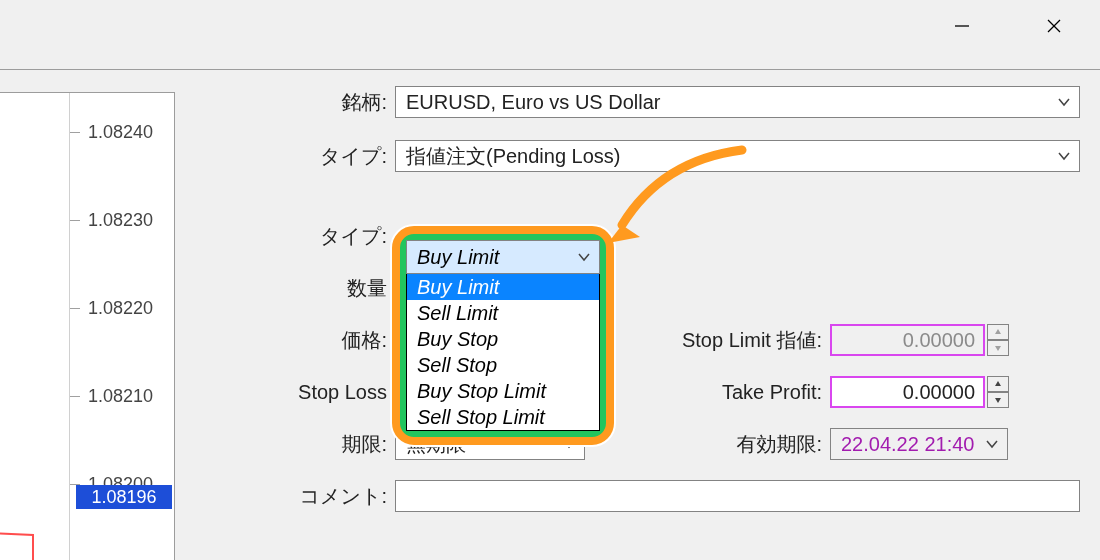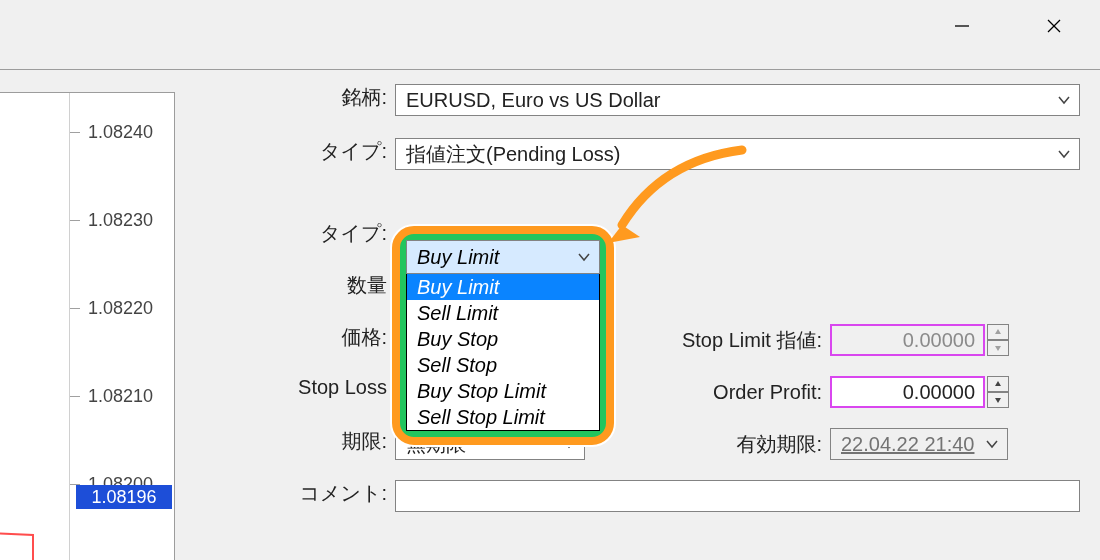--- a/index.html
+++ b/index.html
@@ -37,21 +37,21 @@
     color: #fff; font-size: 18px; display: flex; align-items: center; justify-content: center;
   }
   .chart-line {
     position: absolute; bottom: 0; left: 0; width: 110px; height: 200px;
   }
 
   .form-area {
     position: absolute; left: 280px; top: 84px; right: 20px;
     font-size: 20px; color: #222;
   }
-  .row { display: flex; margin-bottom: 20px; height: 32px; }
+  .row { display: flex; align-items: center; margin-bottom: 20px; height: 32px; }
   .row-tall { height: 36px; margin-bottom: 18px; }
   .lbl { width: 115px; text-align: right; padding-right: 8px; white-space: nowrap; }
   .lbl-wide { width: 115px; }
 
   .select {
     position: relative; height: 32px; border: 1px solid #838383; background: #fff;
     display: flex; align-items: center; padding: 0 28px 0 10px; cursor: pointer;
     font-size: 20px;
   }
   .select .chev {
@@ -74,21 +74,21 @@
   .numbox.disabled { background: #f0f0f0; color: #8a8a8a; }
   .spinner {
     display: flex; flex-direction: column; width: 22px; height: 32px; margin-left: 2px;
   }
   .spinner .sp {
     flex:1; border: 1px solid #838383; background: #f0f0f0; display:flex; align-items:center; justify-content:center;
     cursor: pointer;
   }
   .spinner .sp.disabled { background: #f0f0f0; }
   .spinner svg { width: 8px; height: 8px; }
-  .select.disabled { background: #f0f0f0; color: #737373; text-decoration: underline; }
+  .select.disabled { background: #f0f0f0; color: #a21caf; }
 
   .textbox {
     flex: 1; height: 32px; border: 1px solid #838383; background: #fff;
   }
 
   
   .dd-wrap {
     position: absolute; left: 392px; top: 226px; width: 222px;
     border: 8px solid #ff9a1f; border-radius: 22px; padding: 6px; background: #22c55e;
     box-shadow: 0 0 0 2px #fff;
@@ -193,21 +193,21 @@
               <polygon points="1,2 7,2 4,7" fill="#a0a0a0"></polygon>
             </svg>
           </div>
       </div>
     </div>
   </div>
 
   <div class="row" style="position:relative">
     <div class="lbl lbl-wide">Stop Loss</div>
     <div class="right-group">
-      <div class="rlbl">Order Profit:</div>
+      <div class="rlbl">Take Profit:</div>
       <div class="numbox">0.00000</div>
       <div class="spinner">
         <div class="sp">
             <svg viewBox="0 0 8 8">
               <polygon points="4,1 7,6 1,6" fill="#444"></polygon>
             </svg>
           </div>
         <div class="sp">
             <svg viewBox="0 0 8 8">
               <polygon points="1,2 7,2 4,7" fill="#444"></polygon>

